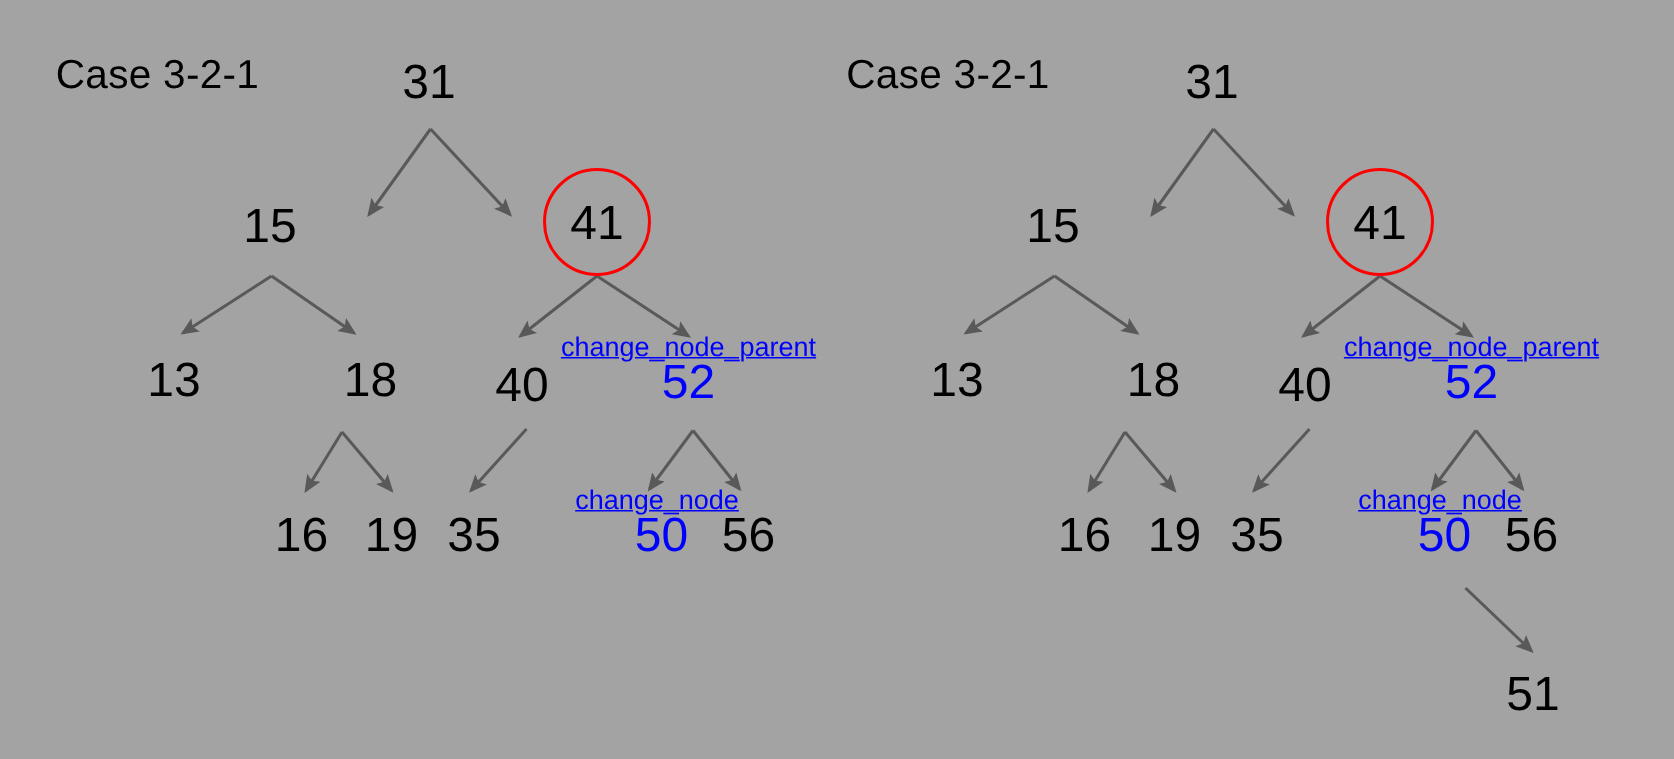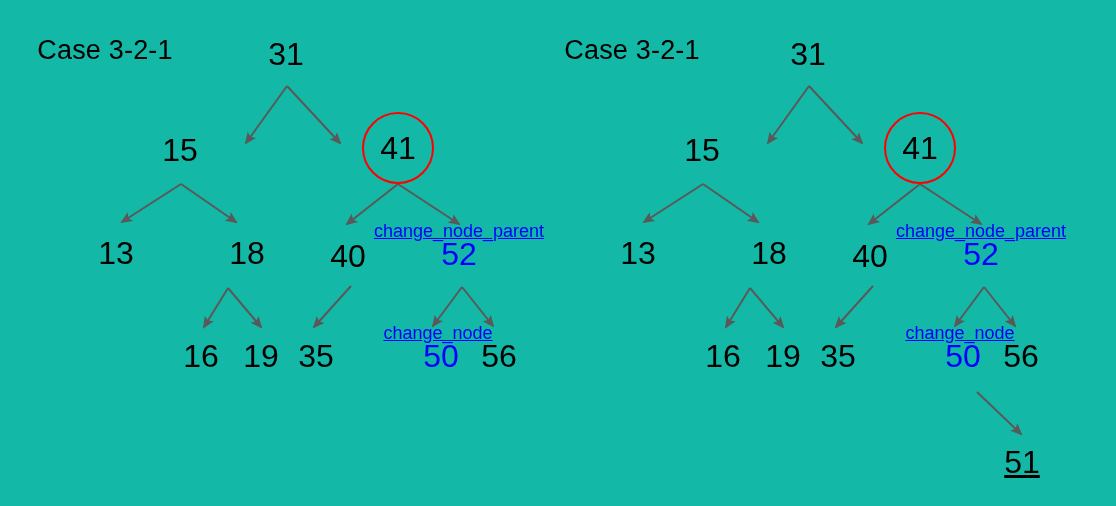--- a/index.html
+++ b/index.html
@@ -7,21 +7,21 @@
     padding: 0;
     background: #ffffff;
   }
   body {
     font-family: "Liberation Sans", sans-serif;
   }
   #canvas {
     position: relative;
     width: 1116px;
     height: 506px;
-    background: #14b8a6;
+    background: #a3a3a3;
     overflow: hidden;
   }
   svg.edges {
     position: absolute;
     left: 0;
     top: 0;
     width: 1116px;
     height: 506px;
     pointer-events: none;
   }
@@ -118,15 +118,15 @@
       <div class="lbl node-val" style="left: 920px; top: 148px; color: rgb(0, 0, 0);">41</div>
       <div class="lbl node-val" style="left: 638px; top: 253px; color: rgb(0, 0, 0);">13</div>
       <div class="lbl node-val" style="left: 769px; top: 253px; color: rgb(0, 0, 0);">18</div>
       <div class="lbl node-val" style="left: 870px; top: 256px; color: rgb(0, 0, 0);">40</div>
       <div class="lbl node-val blue" style="left: 981px; top: 254px; color: rgb(0, 0, 255);">52</div>
       <div class="lbl node-val" style="left: 723px; top: 356px; color: rgb(0, 0, 0);">16</div>
       <div class="lbl node-val" style="left: 783px; top: 356px; color: rgb(0, 0, 0);">19</div>
       <div class="lbl node-val" style="left: 838px; top: 356px; color: rgb(0, 0, 0);">35</div>
       <div class="lbl node-val blue" style="left: 963px; top: 356px; color: rgb(0, 0, 255);">50</div>
       <div class="lbl node-val" style="left: 1021px; top: 356px; color: rgb(0, 0, 0);">56</div>
-      <div class="lbl node-val" style="left: 1022px; top: 462px; color: rgb(0, 0, 0); text-decoration: underline;">51</div>
+      <div class="lbl node-val" style="left: 1022px; top: 462px; color: rgb(0, 0, 0);">51</div>
     </div>
 </div>
 
 </body></html>

